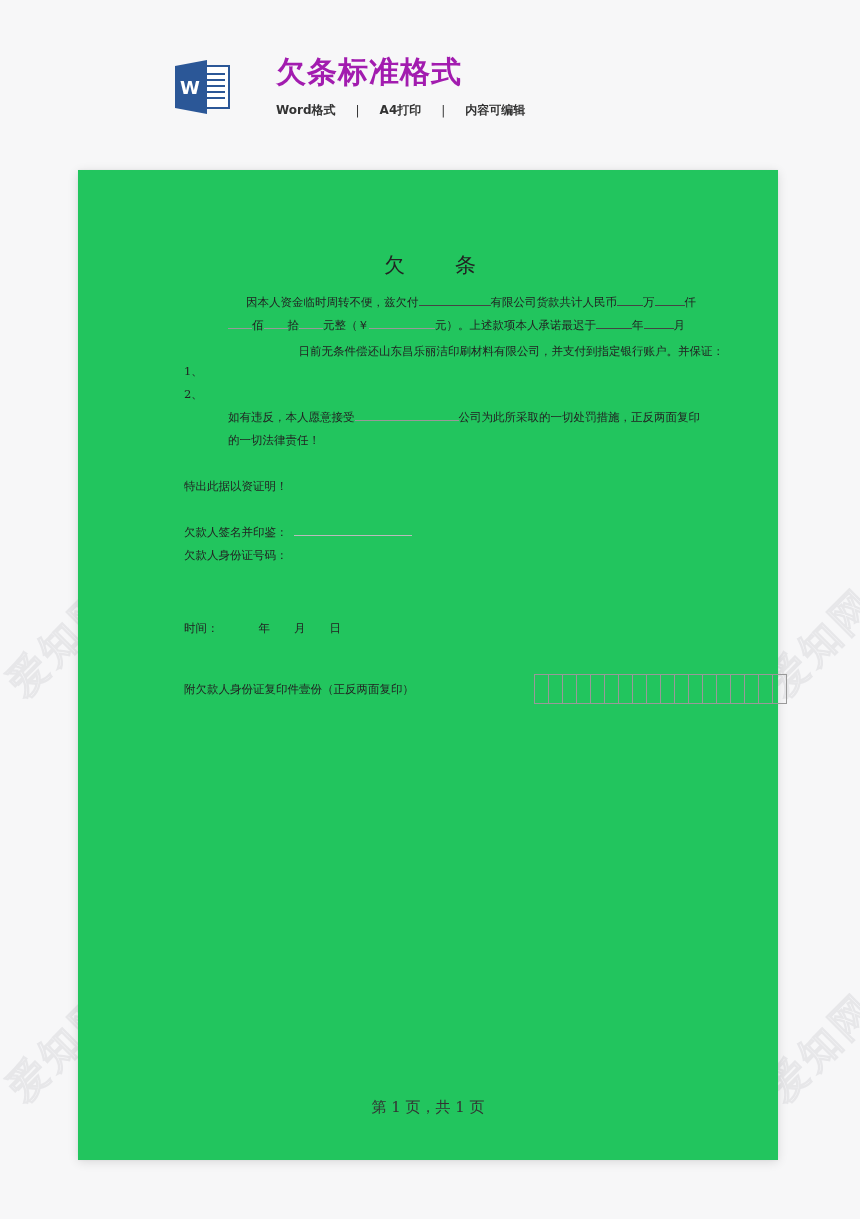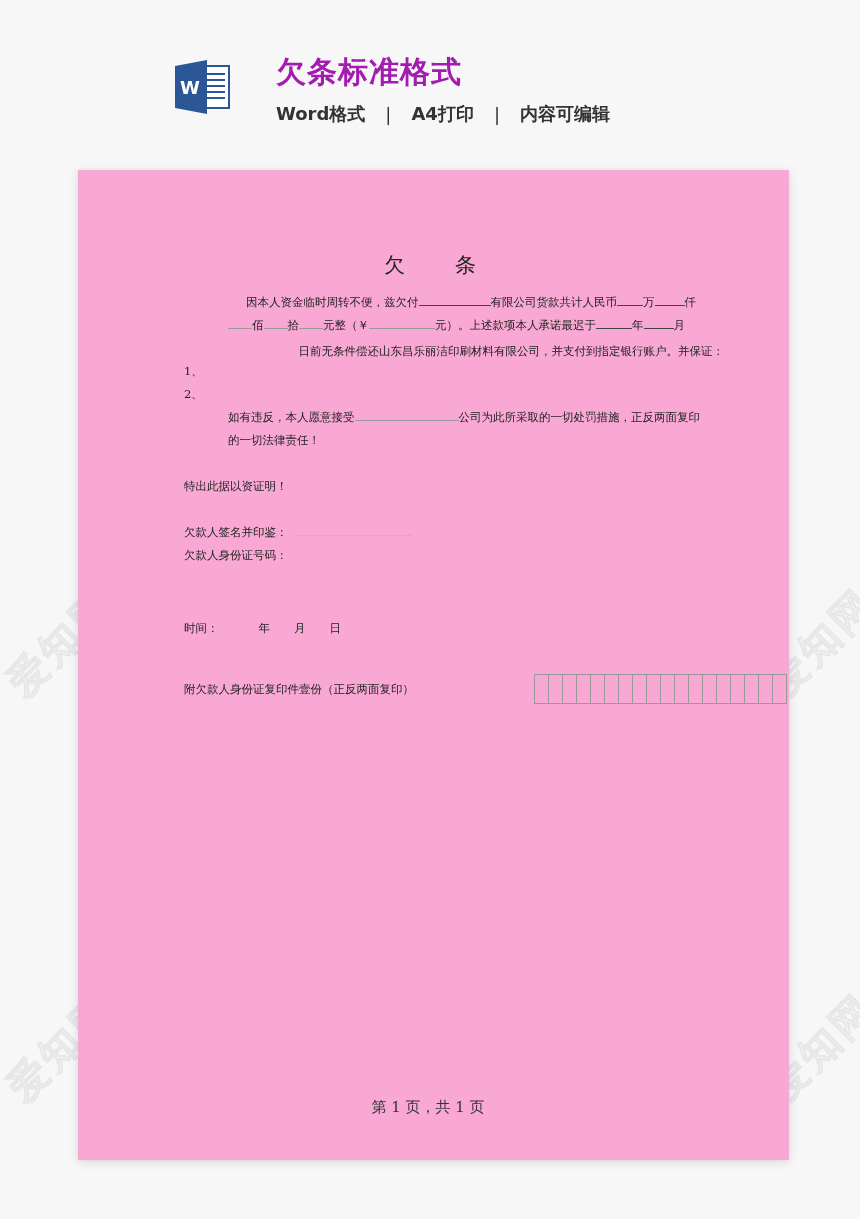--- a/index.html
+++ b/index.html
@@ -14,31 +14,30 @@
     .word-icon { position: absolute; left: 175px; top: 60px; width: 56px; height: 54px; }
     .title {
       position: absolute; left: 276px; top: 52px;
       font-family: "DejaVu Sans", "Liberation Sans", sans-serif;
       font-size: 30px; font-weight: bold; color: #a21caf; letter-spacing: 1px;
       white-space: nowrap;
     }
     .subtitle {
       position: absolute; left: 276px; top: 102px;
       font-family: "DejaVu Sans", "Liberation Sans", sans-serif;
-      font-size: 18px; font-weight: bold; color: #333;
+      font-size: 12px; font-weight: bold; color: #333;
       white-space: nowrap; display: flex; align-items: center;
     }
     .subtitle .sep { margin: 0 20px; font-weight: normal; color: #333; }
 
     
     .page {
       position: absolute; left: 78px; top: 170px; width: 700px; height: 990px;
-      background: #f9a8d4;
+      background: #22c55e;
       box-shadow: 0 2px 10px rgba(0,0,0,0.12), 0 0 2px rgba(0,0,0,0.06);
-      padding-left: 11px;
     }
     .doc {
       position: absolute; left: 106px; top: 0; width: 492px;
       font-size: 11.5px; line-height: 23px; color: #222;
     }
     .doc-title {
       position: absolute; left: 0; top: 84px; width: 492px; text-align: center;
       font-size: 21px; letter-spacing: 0;
     }
     .doc-title span { display: inline-block; }

